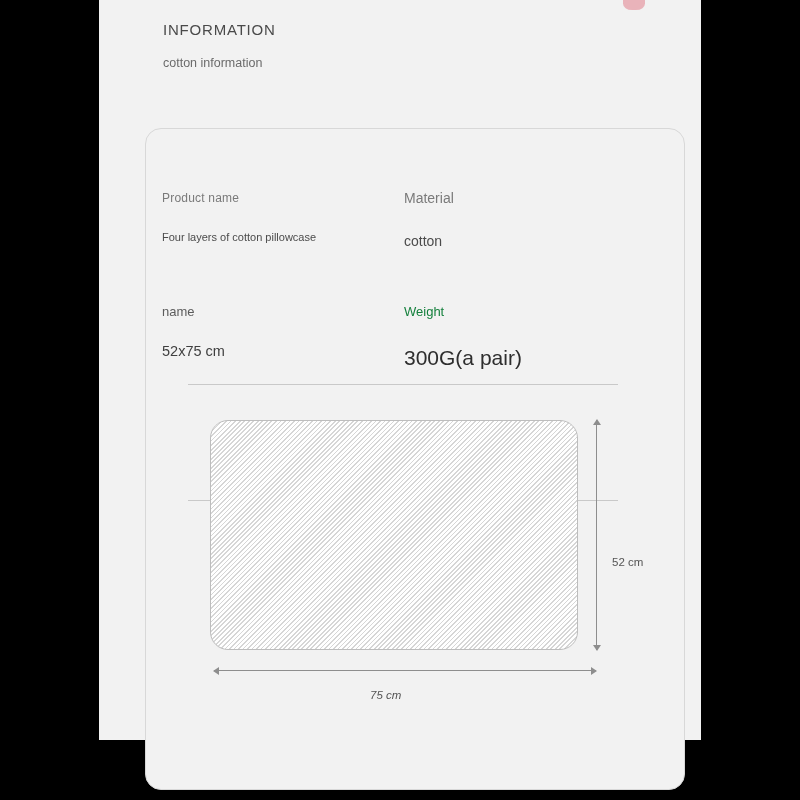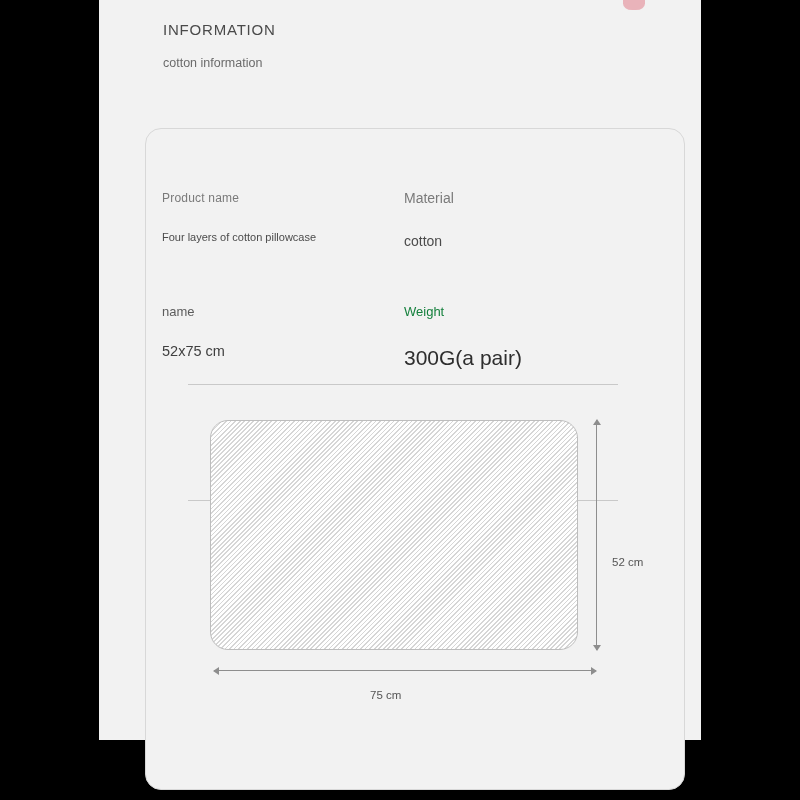--- a/index.html
+++ b/index.html
@@ -146,20 +146,21 @@
     font-size: 11.5px;
     color: #555555;
     margin-top: 29px;
   }
   .dim-width {
     position: absolute;
     left: 224px;
     top: 560px;
     font-size: 11.5px;
     color: #555555;
+    font-style: italic;
   }
 </style>
 </head>
 <body>
 
 <div class="page">
 
   <div class="accent-mark"></div>
 
   <div class="heading">INFORMATION</div>

